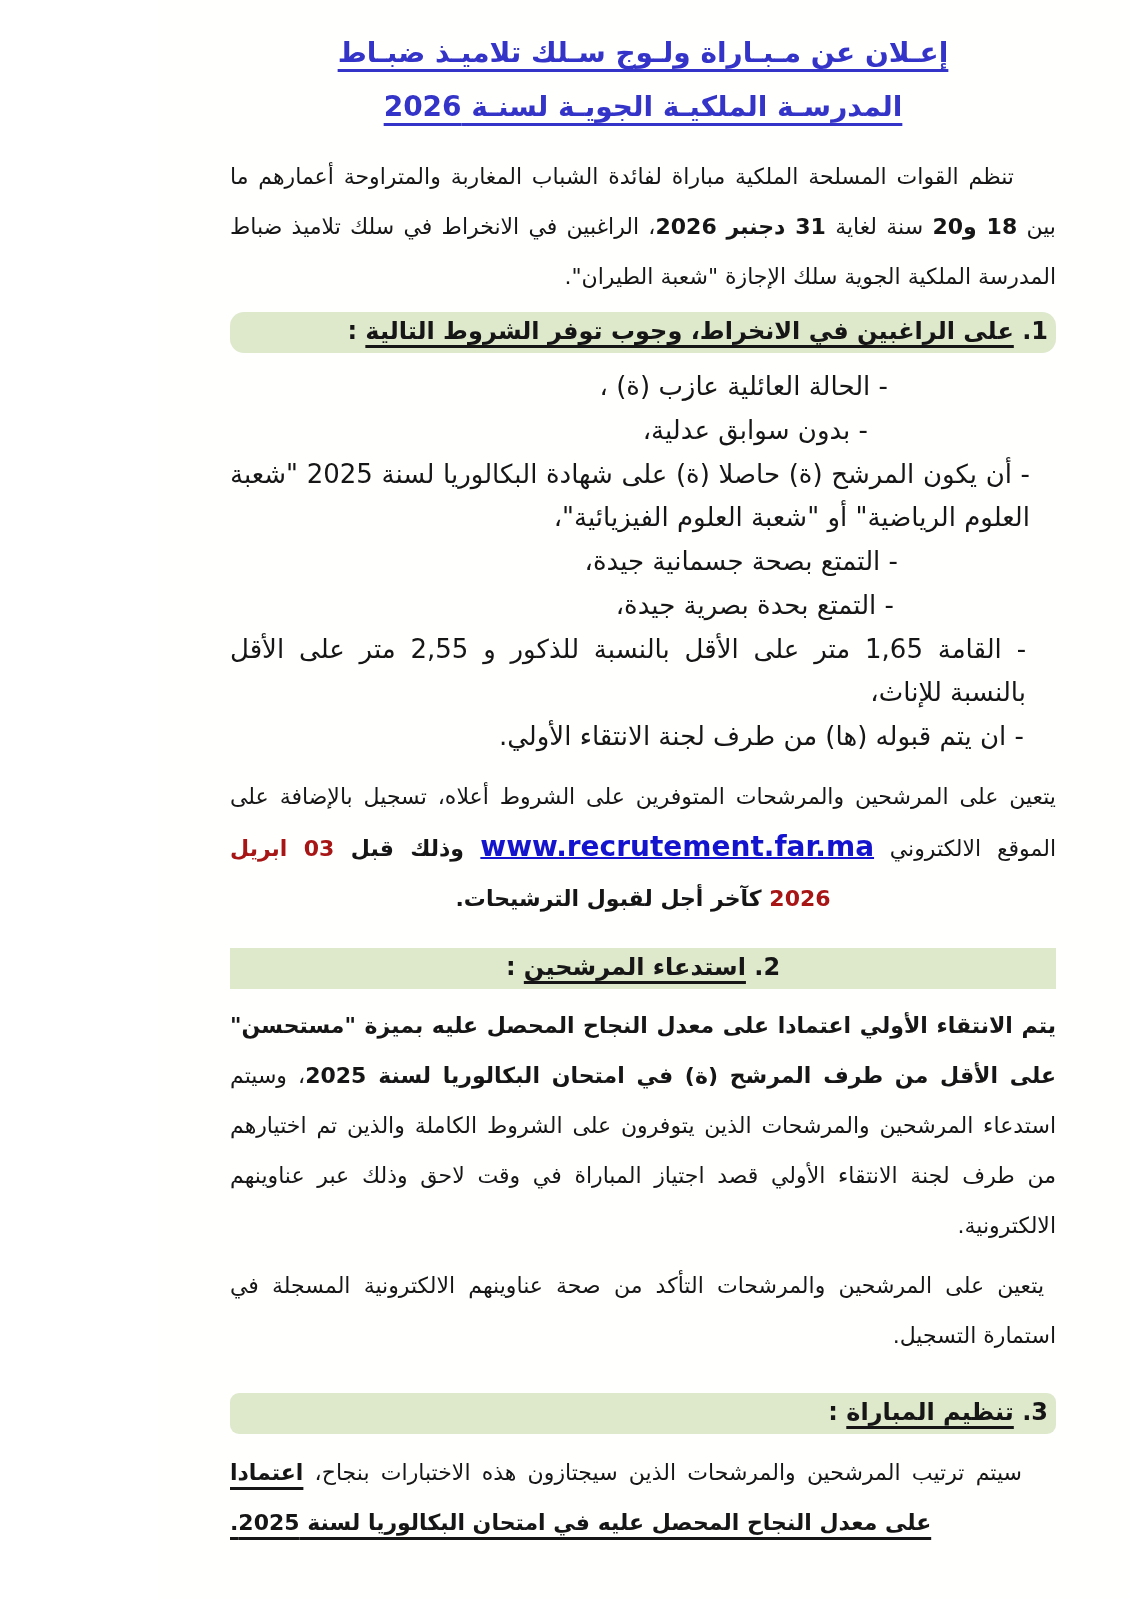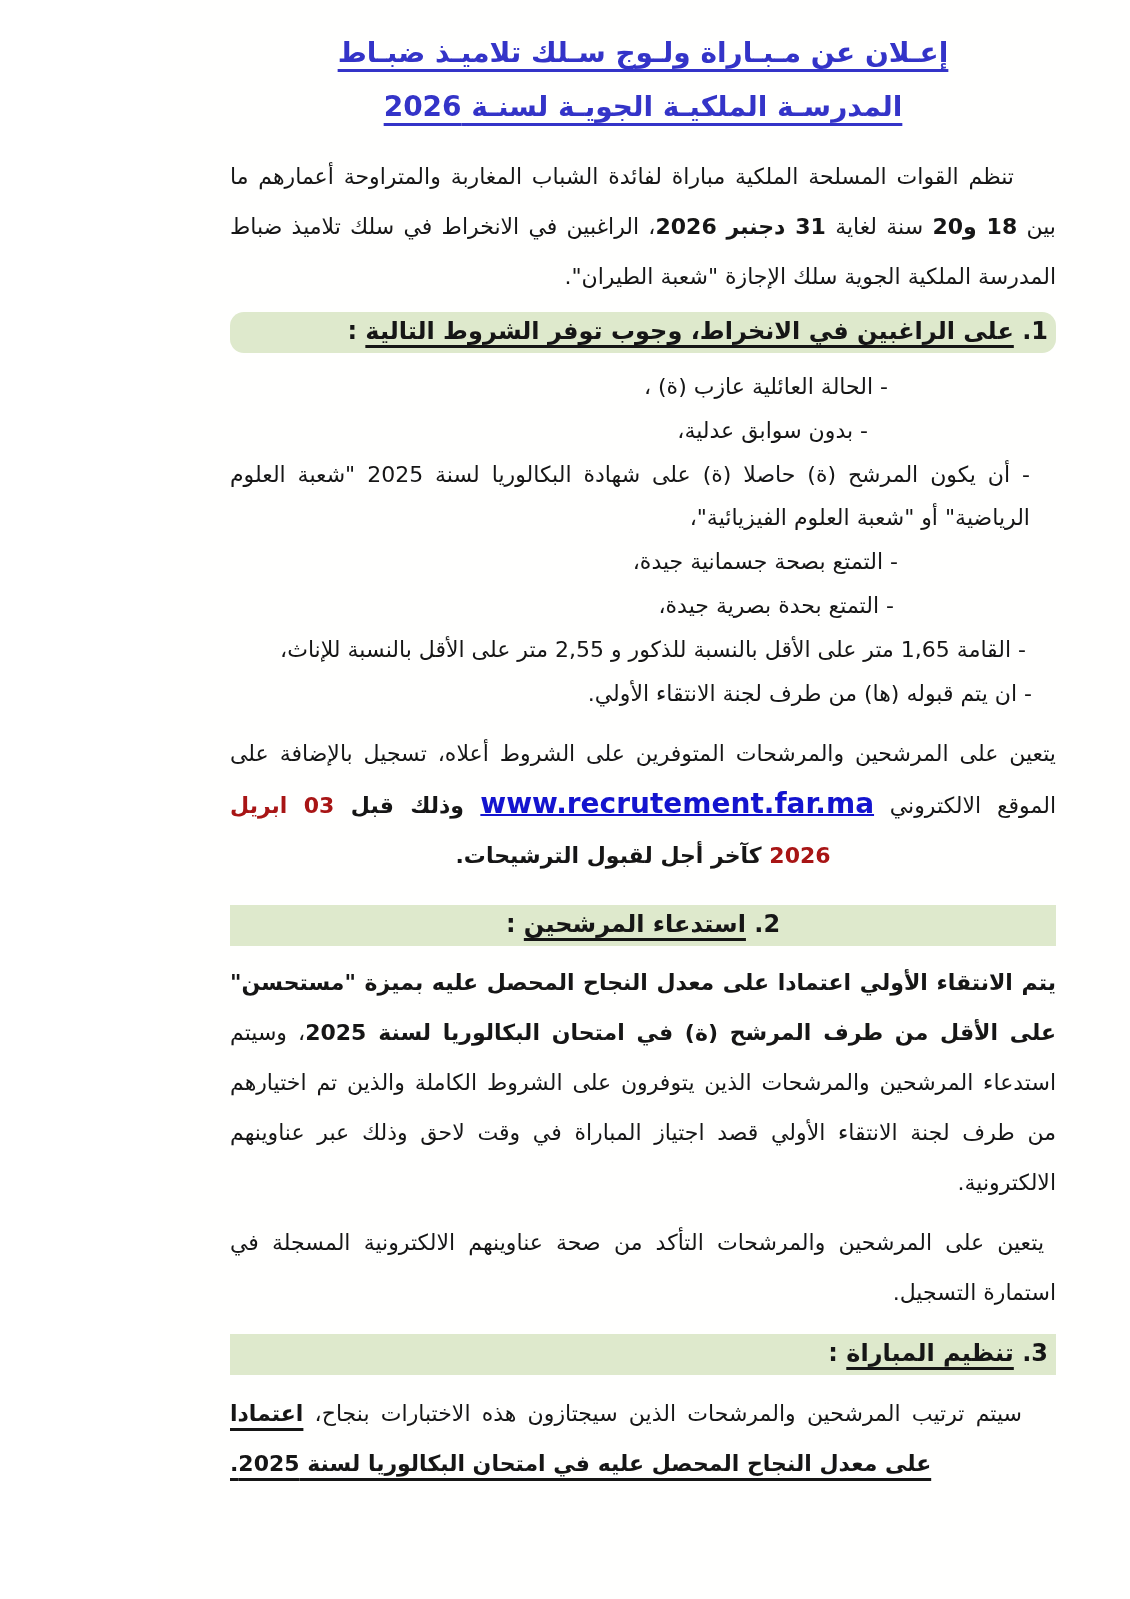--- a/index.html
+++ b/index.html
@@ -61,37 +61,37 @@
     padding: 3px 8px 6px 8px;
     margin: 10px 0 12px 0;
   }
   .sec-title {
     text-decoration: underline;
     text-decoration-thickness: 2.5px;
     text-underline-offset: 6px;
   }
   .bar1 { margin-top: 10px; border-radius: 14px; }
   .bar2 { margin-top: 24px; text-align: center; }
-  .bar3 { margin-top: 16px; }
+  .bar3 { margin-top: 32px; border-radius: 9px; }
 
   
   .bullets { margin-top: 4px; }
   .bullet {
-    font-size: 22px;
+    font-size: 26px;
     line-height: 43px;
     text-align: right;
     margin-bottom: 1px;
   }
   .b1 { margin-left: 0; margin-right: 168px; }
   .b2 { margin-right: 188px; }
   .b3 { margin-right: 26px; text-align: justify; text-align-last: right; }
   .b4 { margin-right: 158px; }
   .b5 { margin-right: 162px; }
   .b6 { margin-right: 30px; text-align: justify; text-align-last: right; }
-  .b7 { margin-right: 24px; }
+  .b7 { margin-right: 32px; }
 
   
   .reg {
     margin-top: 14px;
     text-align: justify;
     text-align-last: center;
   }
   .url {
     color: #1414cf;
     font-weight: bold;

